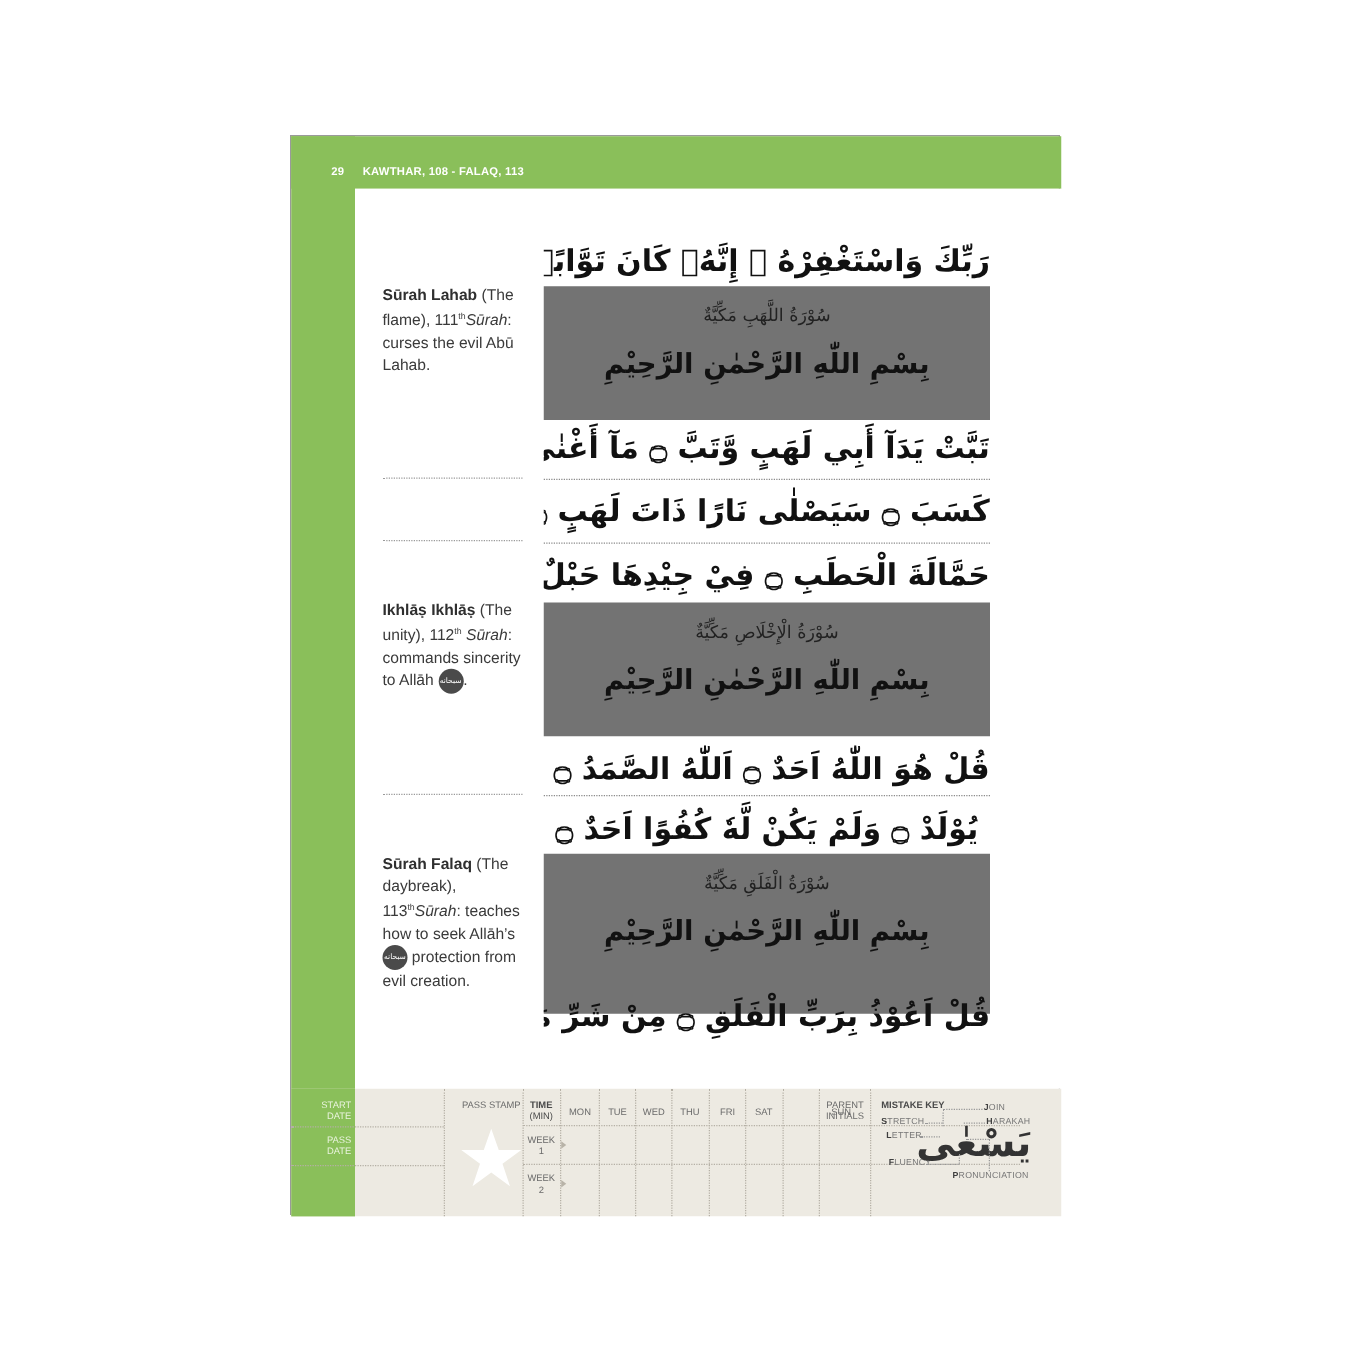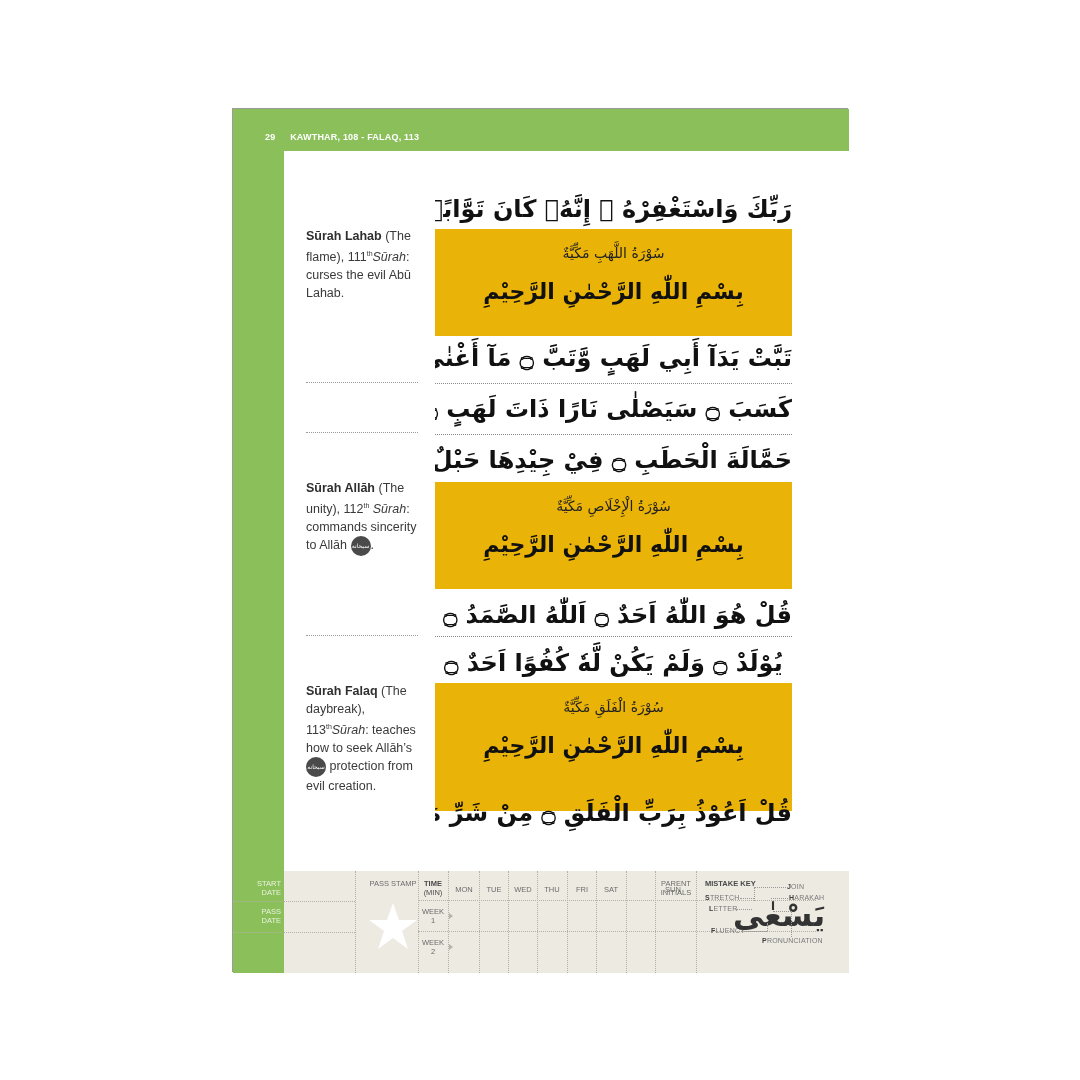--- a/index.html
+++ b/index.html
@@ -41,21 +41,21 @@
   .note-sep {
     position: absolute; left: 73px; width: 112px; border-top: 1.5px dotted #9a9a9a;
   }
   .ar-line {
     position: absolute; left: 202px; width: 357px; height: 48px;
     direction: rtl; text-align: center; font-family: "DejaVu Sans", sans-serif;
     font-size: 24px; font-weight: bold; color: #111; line-height: 48px; white-space: nowrap; overflow: hidden;
   }
   .ar-sep { position: absolute; left: 202px; width: 357px; border-top: 1.5px dotted #8a8a8a; }
   .band {
-    position: absolute; left: 202px; width: 357px; background: #eab308;
+    position: absolute; left: 202px; width: 357px; background: #737373;
   }
   .band .title {
     position: absolute; left: 0; right: 0; top: 16px; text-align: center; direction: rtl;
     font-family: "DejaVu Sans", sans-serif; font-size: 14px; color: #222;
   }
   .band .bism {
     position: absolute; left: 0; right: 0; top: 50px; text-align: center; direction: rtl;
     font-family: "DejaVu Sans", sans-serif; font-size: 22px; font-weight: bold; color: #111;
   }
 
@@ -102,21 +102,21 @@
 
   <div class="white-area"></div>
 
   <div class="note" style="top:118px;">
     <b>Sūrah Lahab</b><span> (The flame), 111</span><sup>th</sup><i>Sūrah</i><span>: curses the evil Abū Lahab.</span>
   </div>
   <div class="note-sep" style="top:273px;"></div>
   <div class="note-sep" style="top:323px;"></div>
 
   <div class="note" style="top:370px;">
-    <b>Sūrah Allāh</b><span> (The unity), 112</span><sup>th</sup> <i>Sūrah</i><span>: commands sincerity to Allāh</span>
+    <b>Ikhlāṣ Ikhlāṣ</b><span> (The unity), 112</span><sup>th</sup> <i>Sūrah</i><span>: commands sincerity to Allāh</span>
     <span class="swt">سبحانه وتعالى</span><span>.</span>
   </div>
   <div class="note-sep" style="top:526px;"></div>
 
   <div class="note" style="top:573px;">
     <b>Sūrah Falaq</b><span> (The daybreak), 113</span><sup>th</sup><i>Sūrah</i><span>: teaches how to seek Allāh’s</span>
     <span class="swt">سبحانه وتعالى</span><span> protection from evil creation.</span>
   </div>
 
   <div class="ar-line" style="top:76px;">رَبِّكَ وَاسْتَغْفِرْهُ ۚ إِنَّهُۥ كَانَ تَوَّابًۢا</div>

